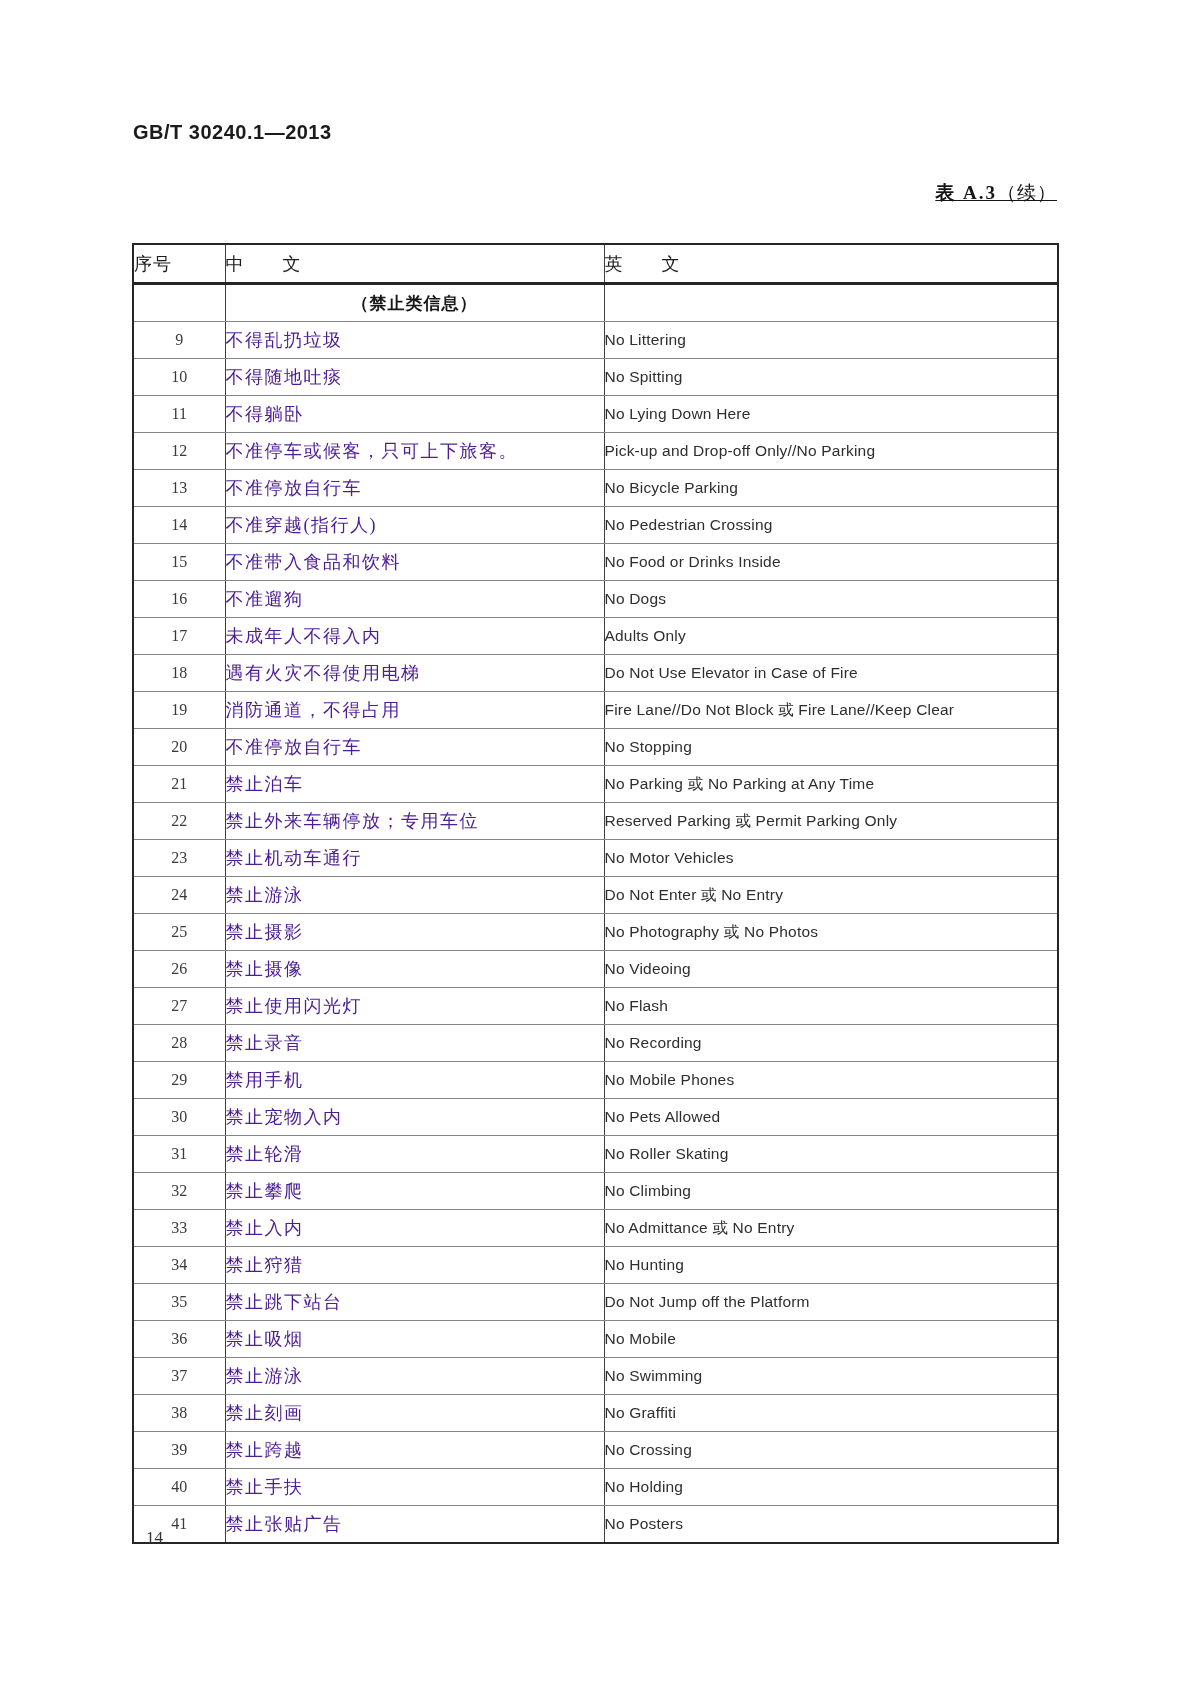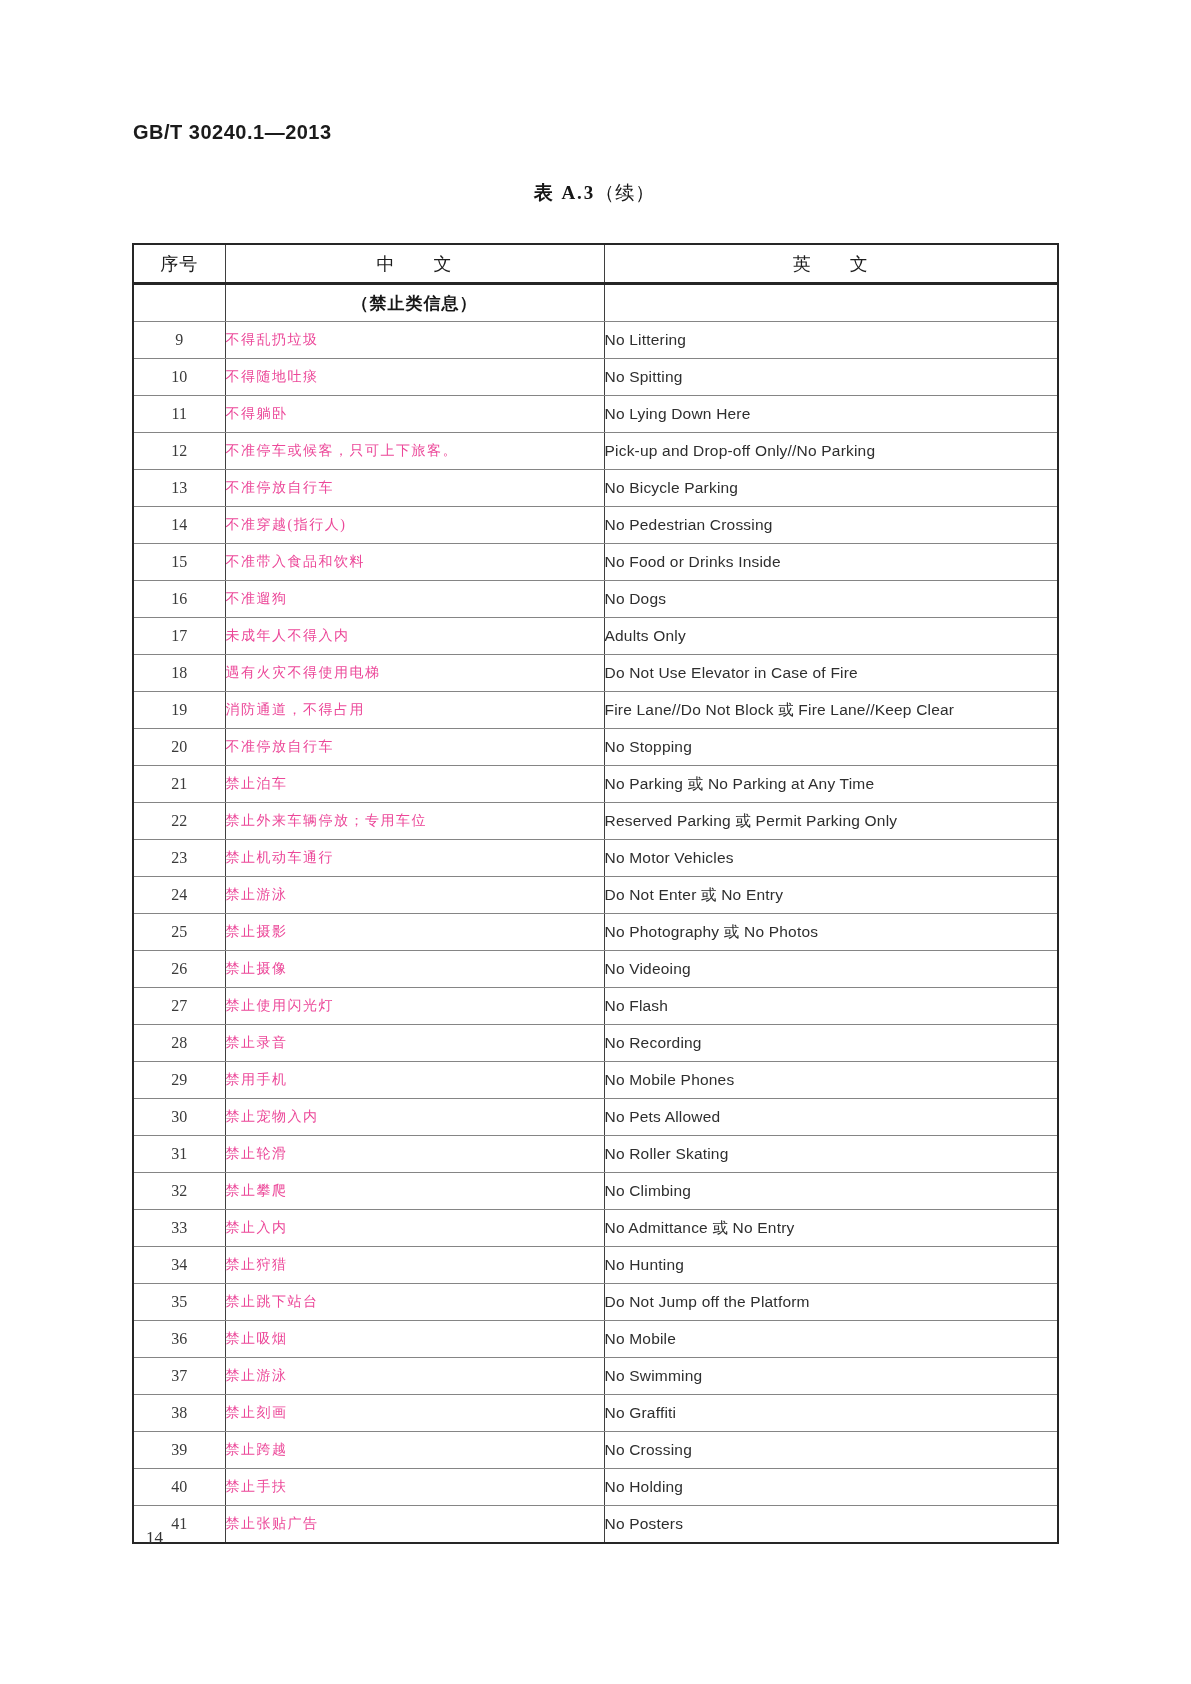--- a/index.html
+++ b/index.html
@@ -25,23 +25,24 @@
     font-size: 20px;
     letter-spacing: 0.5px;
     color: #1b1b1b;
     white-space: pre;
   }
   .table-title {
     position: absolute;
     left: 132px;
     top: 180px;
     width: 925px;
-    text-align: center;
+    text-align: right;
     font-size: 19px;
     color: #161616;
+    text-decoration: underline;
   }
   .table-title .t-main {
     font-weight: 700;
     letter-spacing: 2px;
   }
   .table-title .t-suffix {
     font-weight: 400;
     letter-spacing: 1px;
   }
   table.std {
@@ -68,36 +69,36 @@
     overflow: hidden;
     white-space: nowrap;
   }
   table.std tr.hdr th {
     height: 37px;
     border-bottom: 3px solid #262626;
     border-top: 2px solid #262626;
     font-weight: 400;
     font-size: 18px;
     color: #1c1c1c;
-    text-align: center;
+    text-align: left;
     letter-spacing: 1px;
   }
   table.std tr.body-row td { height: 36px; }
   td.cell-no {
     text-align: center;
     font-family: "Liberation Serif", "DejaVu Serif", serif;
     font-size: 16px;
     color: #3a3a3a;
   }
   td.cell-zh {
     padding-left: 14px;
     font-family: "Liberation Serif", "DejaVu Serif", serif;
-    font-size: 14px;
+    font-size: 18px;
     letter-spacing: 1.5px;
-    color: #ec4899;
+    color: #4c1d95;
   }
   td.cell-en {
     padding-left: 15px;
     font-family: "Liberation Sans", "DejaVu Sans", sans-serif;
     font-size: 15.5px;
     letter-spacing: 0.2px;
     color: #2e2e2e;
   }
   tr.category-row td.cell-zh {
     font-family: "DejaVu Sans", "Liberation Sans", sans-serif;

